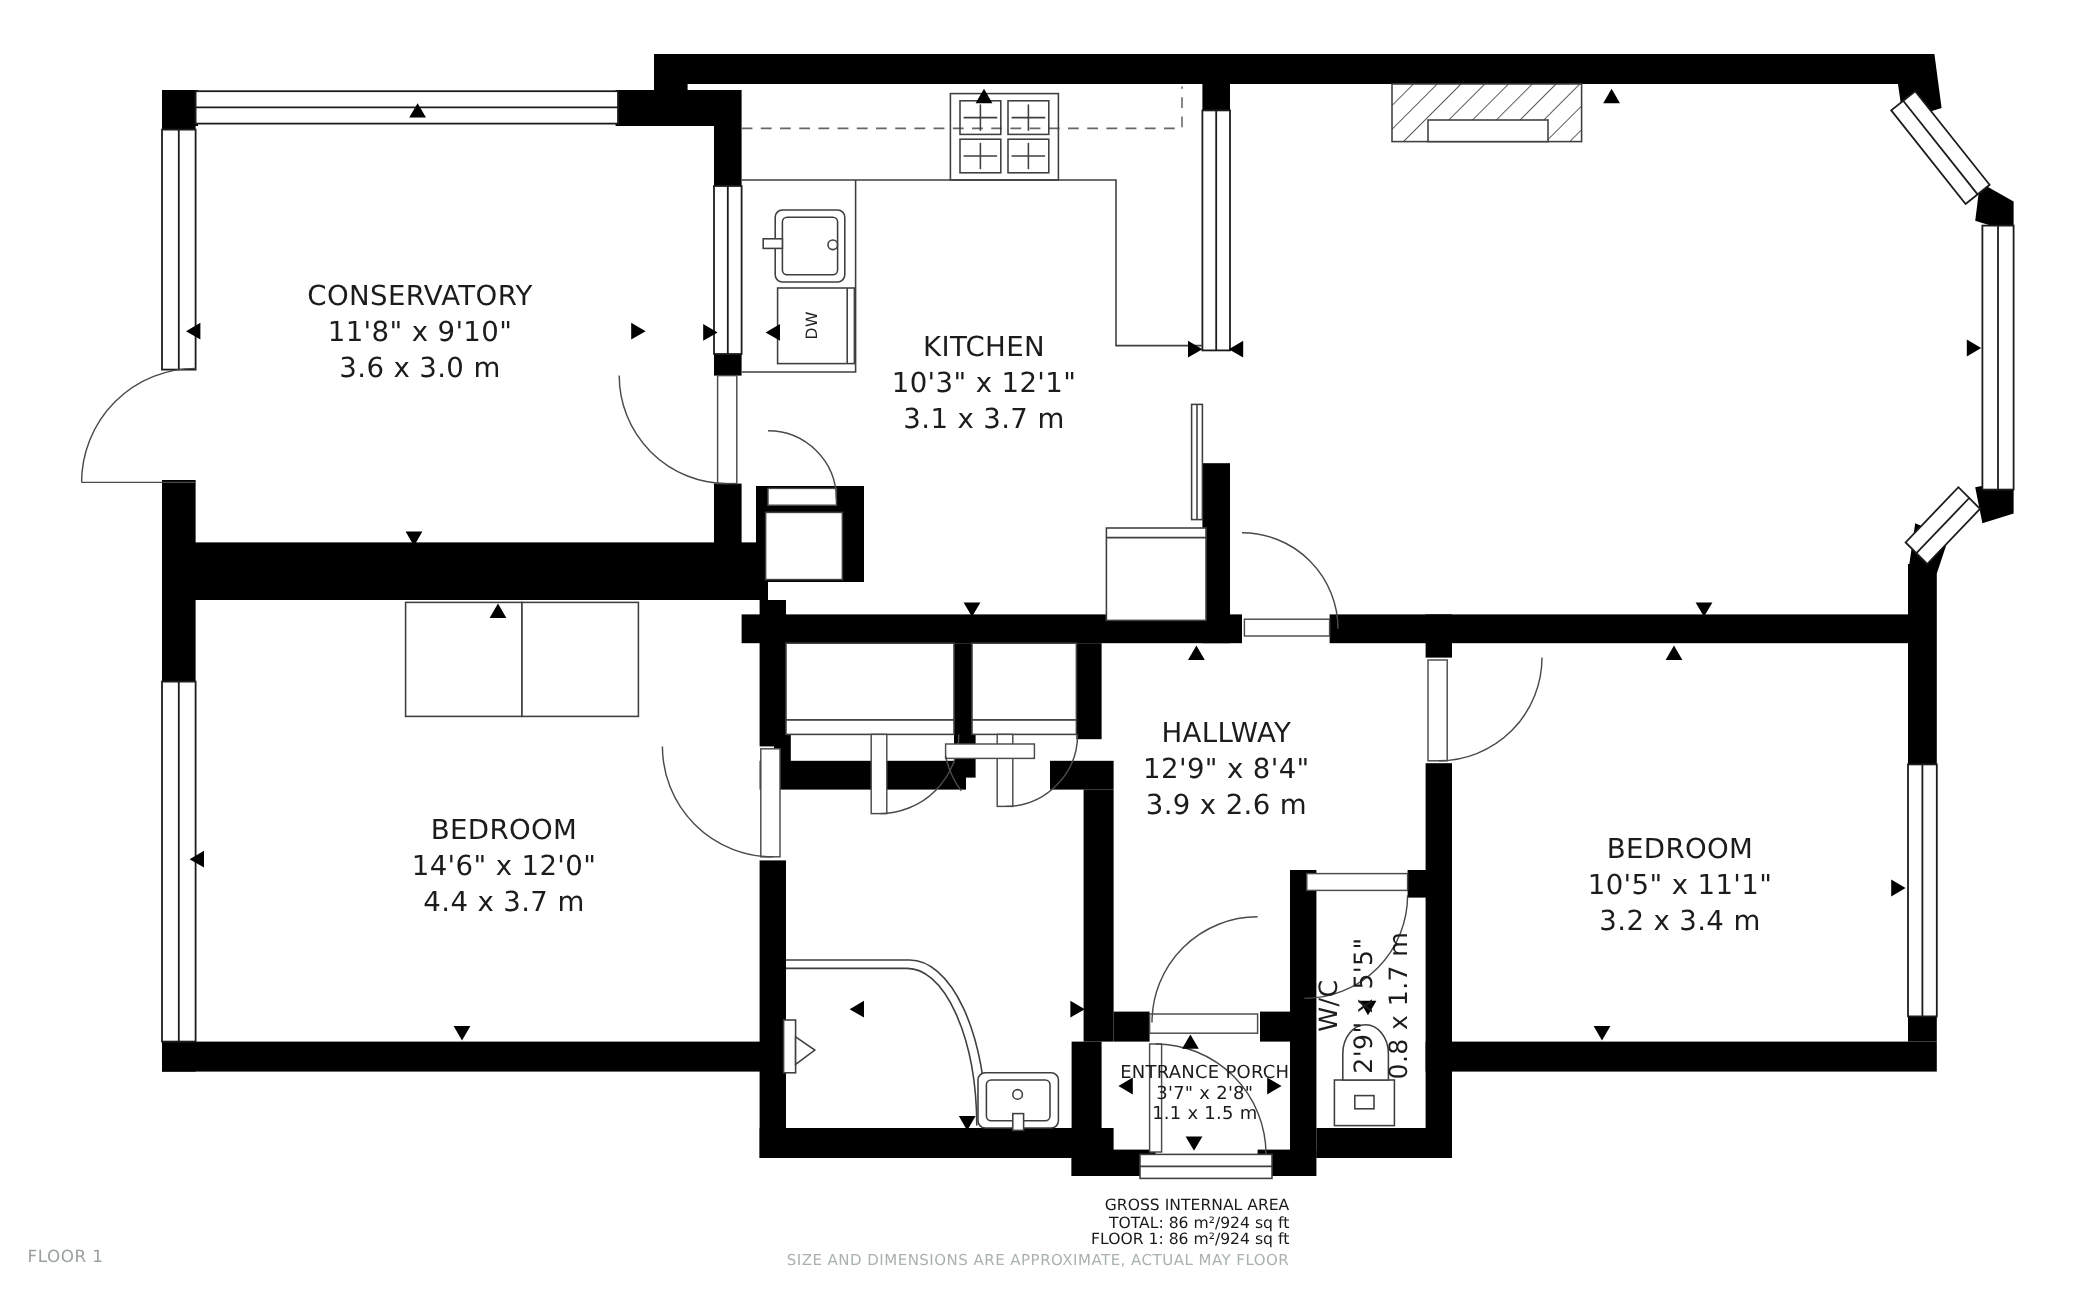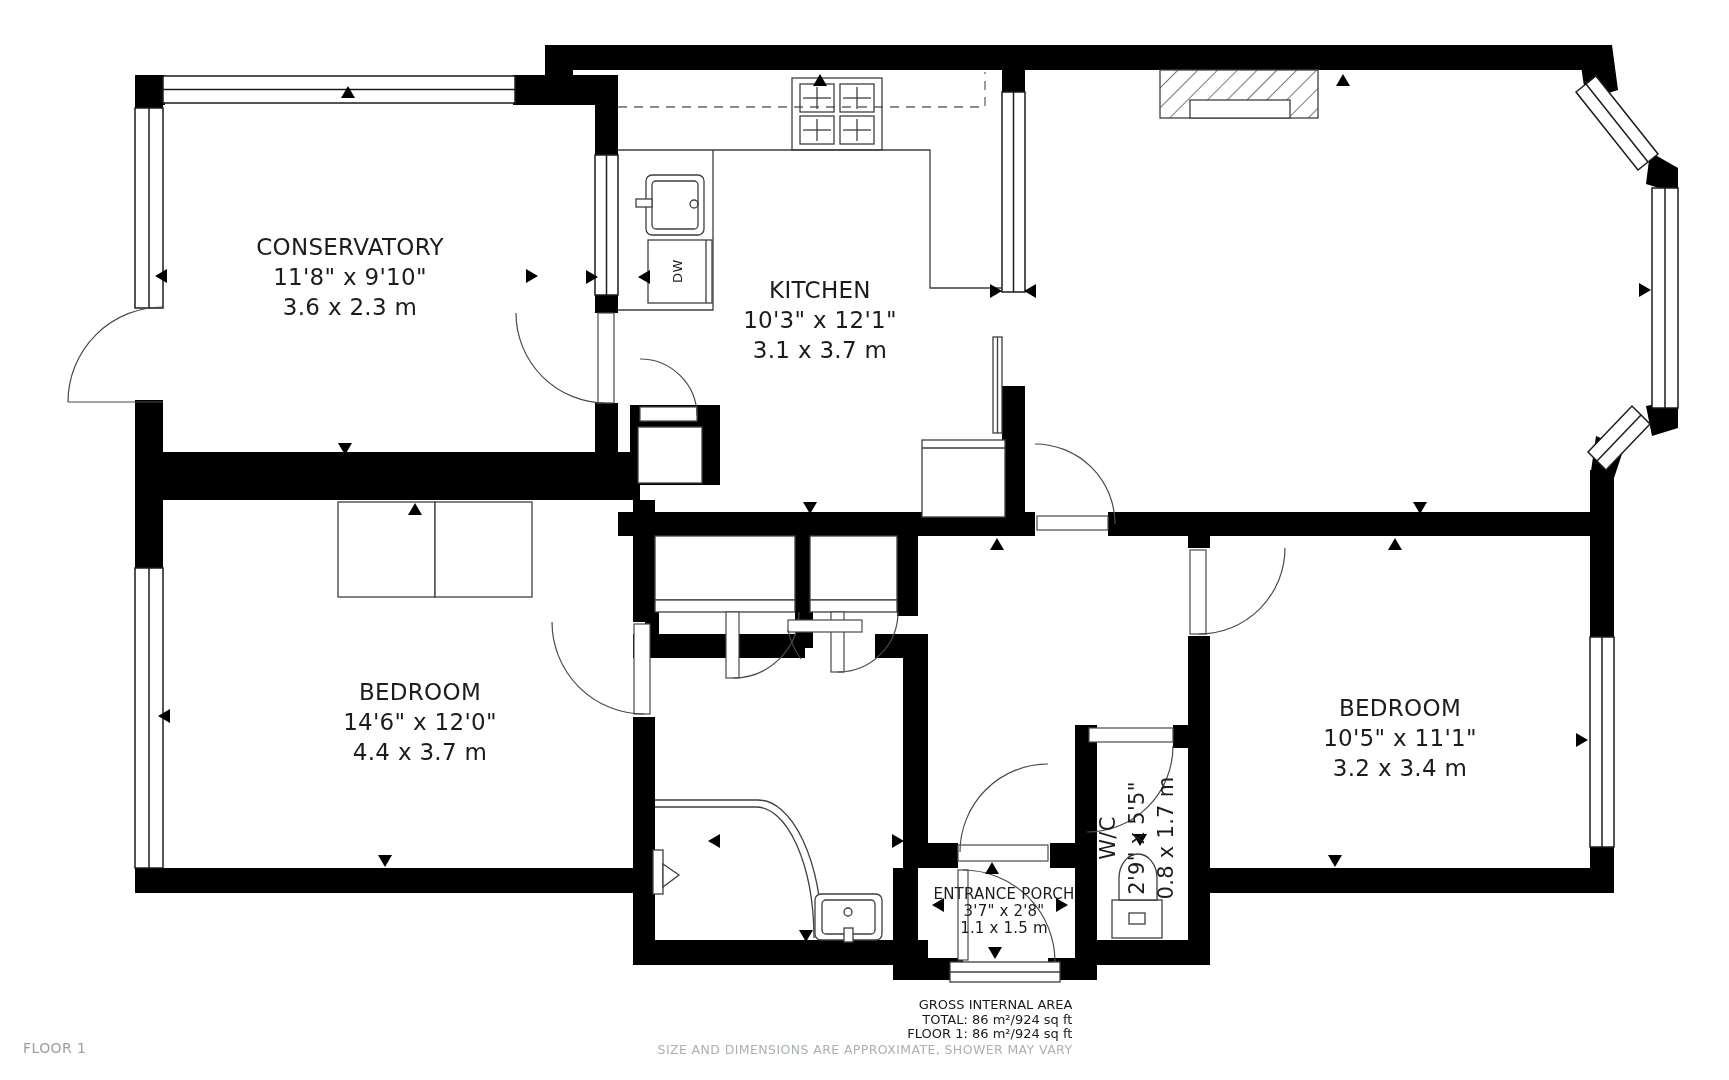--- a/index.html
+++ b/index.html
@@ -283,36 +283,41 @@
     <polygon points="1068,905 1056,898 1056,912"></polygon>
     <polygon points="995,959 988,947 1002,947"></polygon>
     <polygon points="992,862 985,874 999,874"></polygon>
     <polygon points="1140,846 1133,834 1147,834"></polygon>
   </g>
 </svg>
 
   <div class="room-label" style="left:350px;top:277px;">
     <div class="nm">CONSERVATORY</div>
     <div class="imp">11'8" x 9'10"</div>
-    <div class="met">3.6 x 2.3 m</div>
+    <div class="met">3.6 x 3.0 m</div>
   </div>
 
   <div class="room-label" style="left:820px;top:292px;margin-top:28px;">
     <div class="nm">KITCHEN</div>
     <div class="imp">10'3" x 12'1"</div>
     <div class="met">3.1 x 3.7 m</div>
   </div>
 
 
   <div class="room-label" style="left:420px;top:722px;">
     <div class="nm">BEDROOM</div>
     <div class="imp">14'6" x 12'0"</div>
     <div class="met">4.4 x 3.7 m</div>
   </div>
 
+  <div class="room-label" style="left:1022px;top:641px;">
+    <div class="nm">HALLWAY</div>
+    <div class="imp">12'9" x 8'4"</div>
+    <div class="met">3.9 x 2.6 m</div>
+  </div>
 
   <div class="room-label" style="left:1400px;top:738px;">
     <div class="nm">BEDROOM</div>
     <div class="imp">10'5" x 11'1"</div>
     <div class="met">3.2 x 3.4 m</div>
   </div>
 
 
   <div class="room-label small" style="left:1004px;top:911px;">
     <div class="nm">ENTRANCE PORCH</div>
@@ -325,17 +330,17 @@
     <div class="imp" style="font-size:21px;line-height:29px;">2'9" x 5'5"</div>
     <div class="met" style="font-size:21px;line-height:29px;">0.8 x 1.7 m</div>
   </div>
 
   <span class="dw-label">DW</span>
 
   <div class="footer">
     <div class="f1">GROSS INTERNAL AREA</div>
     <div class="f1">TOTAL: 86 m²/924 sq ft</div>
     <div class="f1">FLOOR 1: 86 m²/924 sq ft</div>
-    <div class="f2">SIZE AND DIMENSIONS ARE APPROXIMATE, SHOWER MAY VARY</div>
+    <div class="f2">SIZE AND DIMENSIONS ARE APPROXIMATE, ACTUAL MAY FLOOR</div>
   </div>
 
   <div class="floor-tag">FLOOR 1</div>
 </div>
 
 </body></html>

